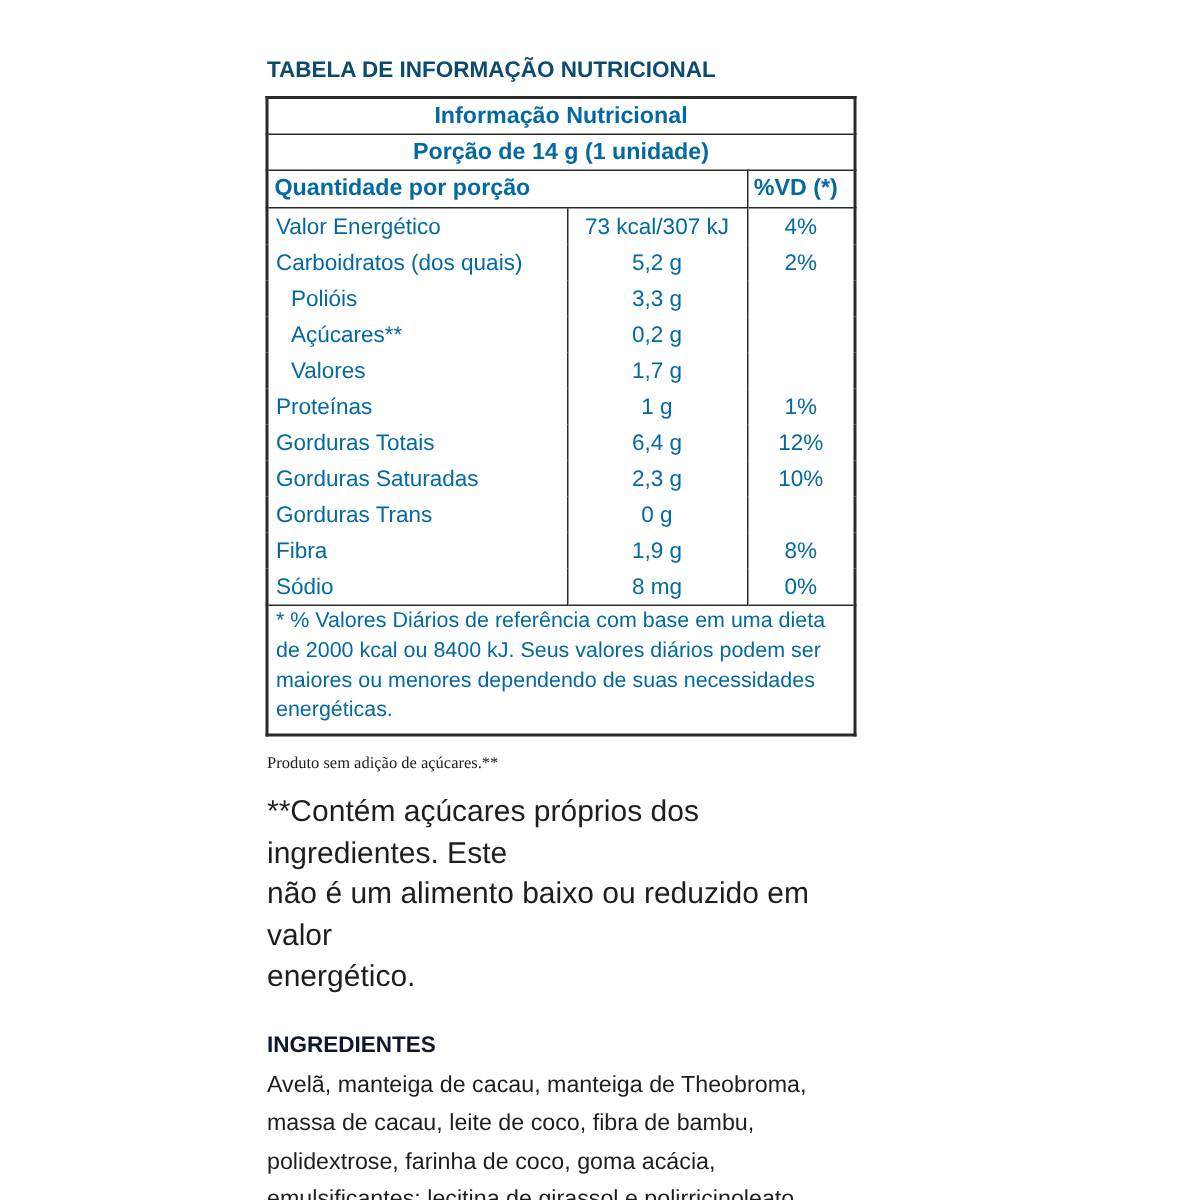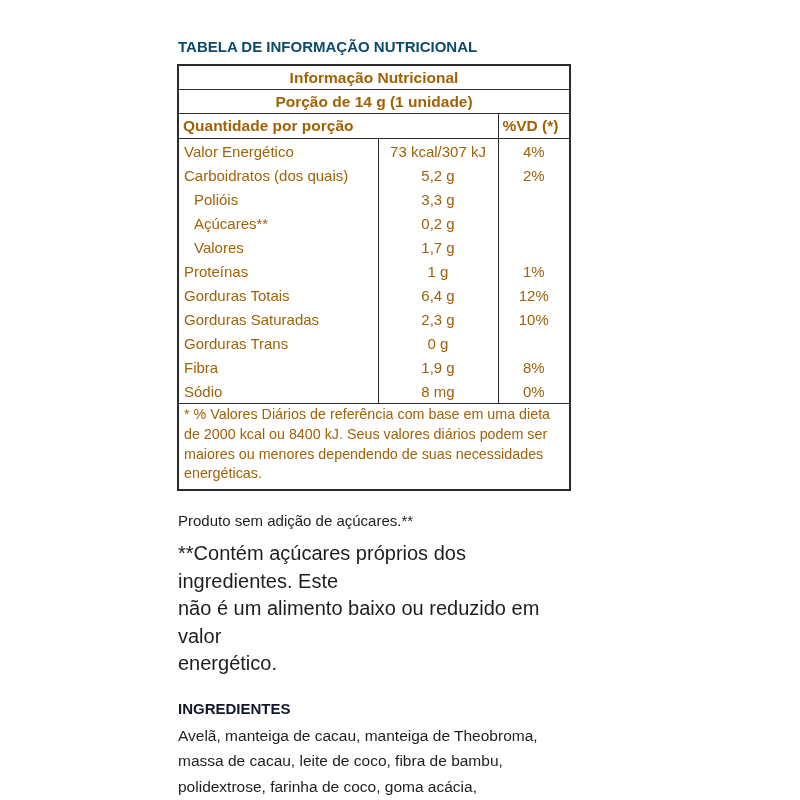--- a/index.html
+++ b/index.html
@@ -21,21 +21,21 @@
     font-size: 15px;
     font-weight: bold;
     margin: 0 0 9px 1px;
     color: #0c4a6e;
   }
   table.nutrition {
     width: 392px;
     border-collapse: collapse;
     border: 2px solid #2b2b2b;
     font-size: 15px;
-    color: #a16207;
+    color: #0369a1;
     table-layout: fixed;
     padding-left: 20px;
   }
   col.col-name { width: 200px; }
   col.col-val  { width: 120px; }
   col.col-vd   { width: 72px; }
 
   td { padding: 0 4px; }
 
   tr.hdr td {
@@ -69,23 +69,24 @@
     border-top: 1.5px solid #2b2b2b;
     font-size: 14.3px;
     line-height: 19.8px;
     padding: 1px 5px 5px 5px;
     white-space: pre-line;
     text-align: left;
     font-weight: normal;
   }
 
   .note-1 {
-    font-size: 15px;
-    margin: 20px 0 0 1px;
+    font-size: 11px;
+    margin: 8px 0 0 1px;
     line-height: 20px;
+    font-family: Liberation Serif, serif;
   }
   .note-2 {
     font-size: 20px;
     margin: 9px 0 0 1px;
     line-height: 27.5px;
     white-space: pre-line;
   }
   .ingredients-heading {
     font-size: 15px;
     font-weight: bold;

